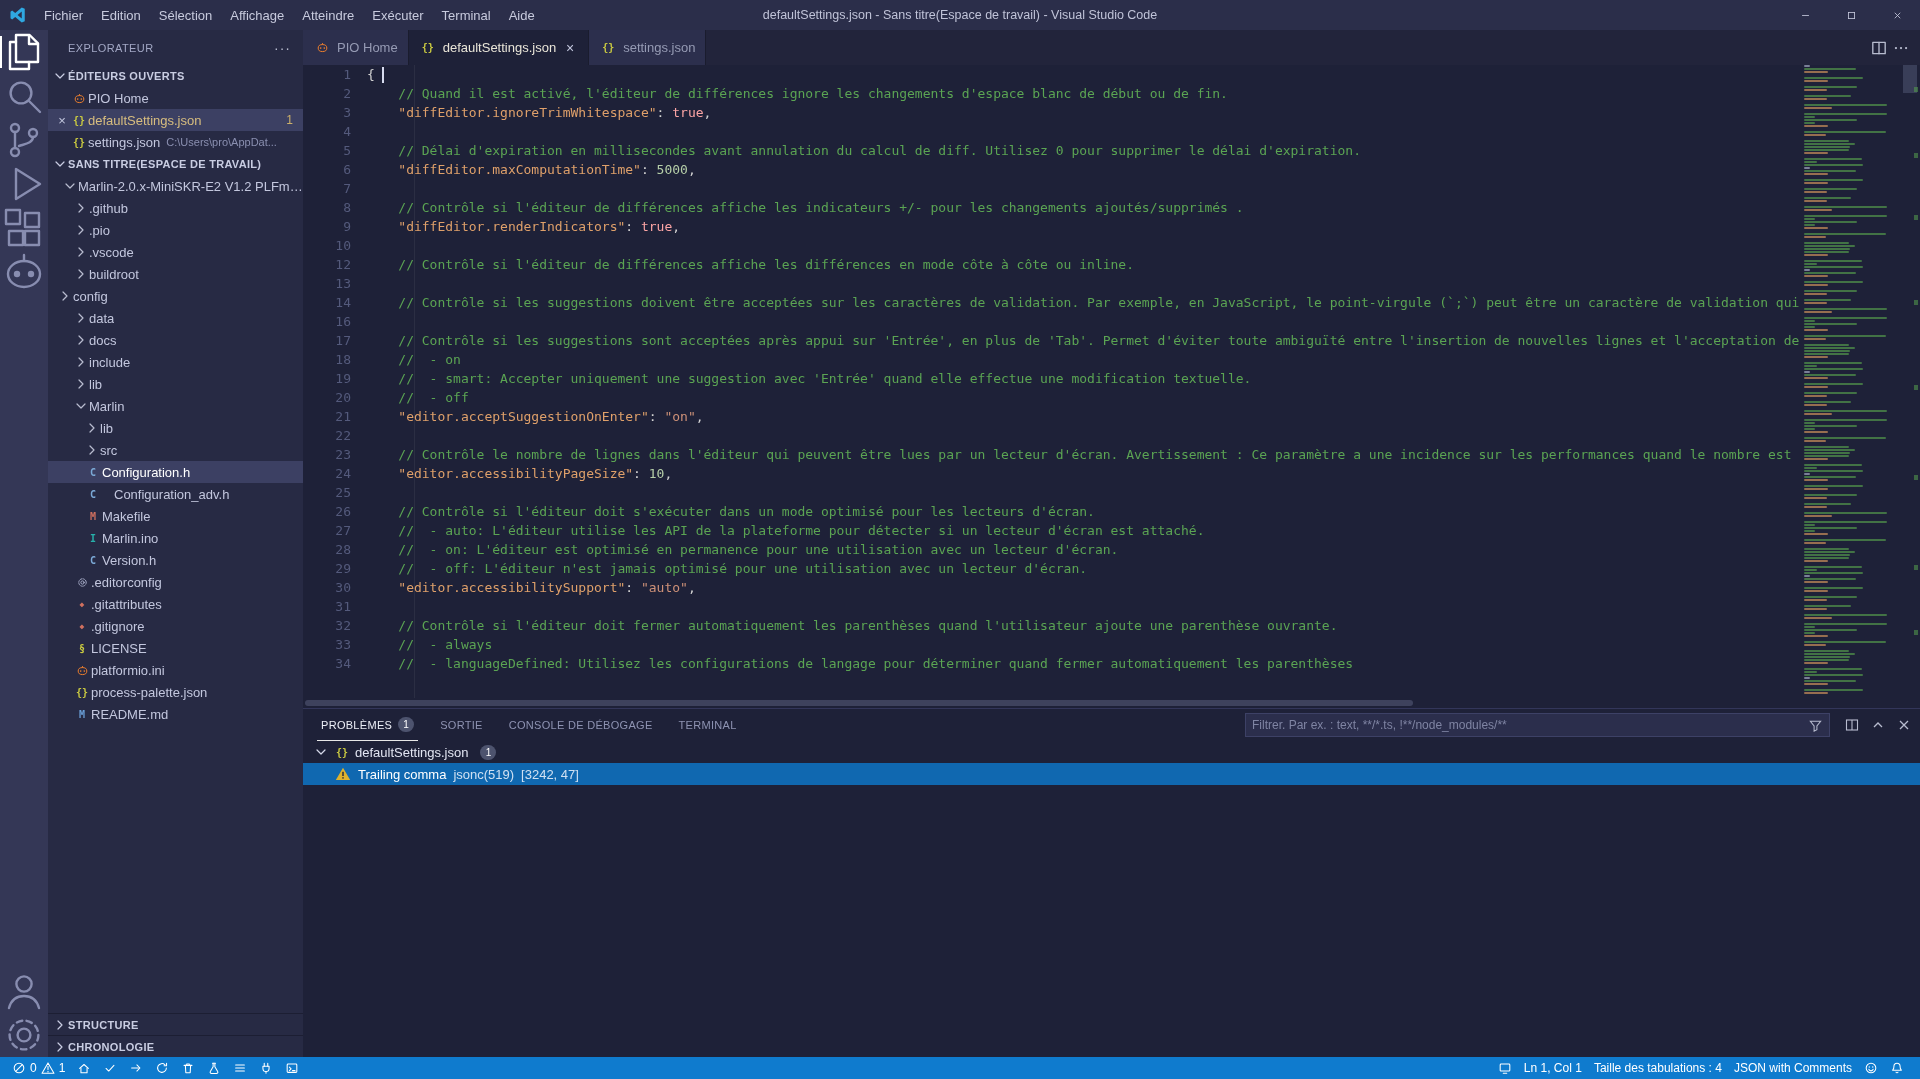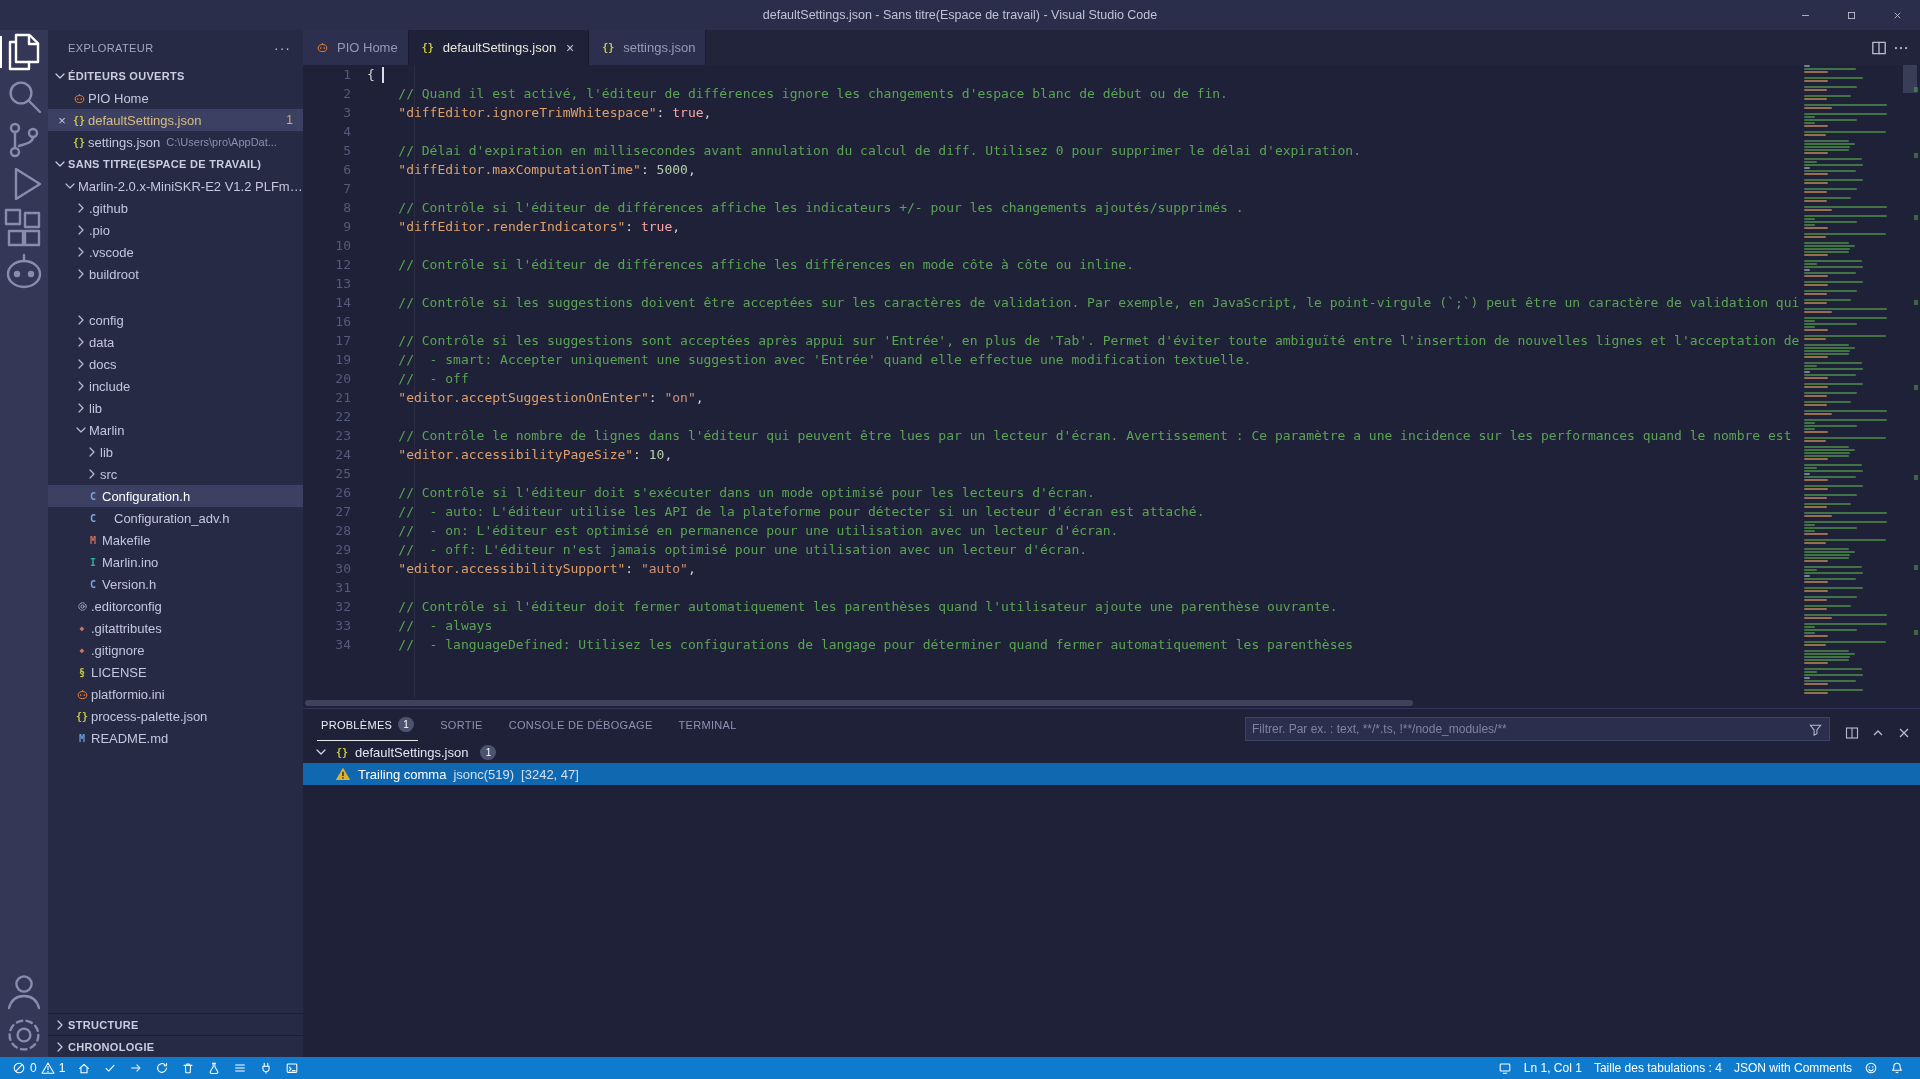--- a/index.html
+++ b/index.html
@@ -79,21 +79,21 @@
   .minimap { position:absolute; top:0; right:20px; width:100px; bottom:10px; overflow:hidden; background:#1e2138; cursor:pointer; }
   .mm-row { height:2px; margin:0 0 1px 4px; border-radius:1px; opacity:.75; }
   .vscroll { position:absolute; top:0; right:0; width:20px; bottom:10px; }
   .vthumb { position:absolute; top:0; left:3px; right:3px; height:28px; background:rgba(110,118,150,.35); cursor:pointer; }
   .ruler-mark { position:absolute; right:2px; width:4px; height:5px; background:#55a04f; opacity:.55; }
   .hscroll { position:absolute; left:0; right:120px; bottom:0; height:10px; }
   .hthumb { position:absolute; left:2px; top:2px; height:6px; width:74%; background:rgba(110,118,150,.4); border-radius:3px; cursor:pointer; }
 
   
   .panel { position:absolute; left:0; right:0; bottom:0; height:349px; background:#1e2138; border-top:1px solid #33365a; }
-  .panel-header { height:32px; display:flex; align-items:flex-end; padding:0 8px 0 14px; }
+  .panel-header { height:32px; display:flex; align-items:center; padding:0 8px 0 14px; }
   .ptab { font-size:11px; letter-spacing:.3px; color:#8e93b2; padding:0 4px; margin-right:18px; height:32px; display:flex; align-items:center; gap:6px; cursor:pointer; text-transform:uppercase; }
   .ptab.active { color:#eceef6; border-bottom:1px solid #e7e7e7; }
   .pbadge { min-width:16px; height:15px; border-radius:9px; background:#4d536e; color:#fff; font-size:10px; display:inline-flex; align-items:center; justify-content:center; padding:0 5px; }
   .pfilter { margin-left:auto; width:585px; height:24px; background:#2b2e4c; border:1px solid #3d4166; display:flex; align-items:center; padding:0 6px; }
   .pfilter input { flex:1; background:transparent; border:none; outline:none; color:#cdd1e6; font-size:12px; font-family:"Liberation Sans", sans-serif; }
   .pfilter input::placeholder { color:#7f84a3; }
   .pfilter .icn { width:15px; height:15px; color:#b8bccf; }
   .panel-actions { display:flex; align-items:center; gap:10px; margin-left:14px; color:#b8bccf; }
   .panel-actions .icn { width:16px; height:16px; cursor:pointer; }
   .prow { height:22px; display:flex; align-items:center; font-size:13px; color:#d5d8e8; cursor:pointer; }
@@ -115,20 +115,37 @@
   .st-item .icn svg { width:14px; height:14px; }
   .icn { display:inline-flex; align-items:center; justify-content:center; }
   .icn svg { width:100%; height:100%; }
 </style>
 </head>
 <body>
 
 <div class="app">
 
   <div class="titlebar">
+    <div class="tb-left">
+      <span class="vscode-logo">
+        <svg viewBox="0 0 24 24">
+            <path fill="#2fa8e1" d="M17 2l4 1.8v16.4L17 22l-8.7-7.4L4.2 18 2 16.4V7.6L4.2 6l4.1 3.4L17 2zm0 5.2l-5.6 4.8L17 16.8V7.2z"></path>
+          </svg>
+      </span>
+      <nav class="menubar" id="menubar">
+          <span class="menu-item">Fichier</span>
+          <span class="menu-item">Edition</span>
+          <span class="menu-item">Sélection</span>
+          <span class="menu-item">Affichage</span>
+          <span class="menu-item">Atteindre</span>
+          <span class="menu-item">Exécuter</span>
+          <span class="menu-item">Terminal</span>
+          <span class="menu-item">Aide</span>
+        </nav>
+    </div>
     <div class="tb-title">defaultSettings.json - Sans titre(Espace de travail) - Visual Studio Code</div>
     <div class="tb-controls">
       <span class="tb-btn">
           <svg viewBox="0 0 16 16" stroke="currentColor" fill="none" stroke-width="1.2">
             <path d="M3 8h10"></path>
           </svg>
         </span>
       <span class="tb-btn">
           <svg viewBox="0 0 16 16" stroke="currentColor" fill="none" stroke-width="1.2">
             <rect x="3.5" y="3.5" width="9" height="9"></rect>
@@ -291,21 +308,21 @@
               <path d="M6 4l4 4-4 4"></path>
             </svg></span>
           <span style="overflow: hidden; text-overflow: ellipsis;">.vscode</span>
         </div>
         <div class="row" style="padding-left: 25px;">
           <span class="t-chev"><svg viewBox="0 0 16 16" fill="none" stroke="currentColor" stroke-width="1.2" stroke-linecap="round" stroke-linejoin="round">
               <path d="M6 4l4 4-4 4"></path>
             </svg></span>
           <span style="overflow: hidden; text-overflow: ellipsis;">buildroot</span>
         </div>
-        <div class="row" style="padding-left: 25px; margin-top: 24px;">
+        <div class="row" style="padding-left: 9px;">
           <span class="t-chev"><svg viewBox="0 0 16 16" fill="none" stroke="currentColor" stroke-width="1.2" stroke-linecap="round" stroke-linejoin="round">
               <path d="M6 4l4 4-4 4"></path>
             </svg></span>
           <span style="overflow: hidden; text-overflow: ellipsis;">config</span>
         </div>
         <div class="row" style="padding-left: 25px;">
           <span class="t-chev"><svg viewBox="0 0 16 16" fill="none" stroke="currentColor" stroke-width="1.2" stroke-linecap="round" stroke-linejoin="round">
               <path d="M6 4l4 4-4 4"></path>
             </svg></span>
           <span style="overflow: hidden; text-overflow: ellipsis;">data</span>
@@ -478,20 +495,21 @@
           <div class="cl"><span class="ln">6</span><span class="ct"><span class="m-k">    "diffEditor.maxComputationTime"</span><span class="m-p">: </span><span class="m-n">5000</span><span class="m-p">,</span></span></div>
           <div class="cl"><span class="ln">7</span><span class="ct"></span></div>
           <div class="cl"><span class="ln">8</span><span class="ct"><span class="m-c">    // Contrôle si l'éditeur de différences affiche les indicateurs +/- pour les changements ajoutés/supprimés .</span></span></div>
           <div class="cl"><span class="ln">9</span><span class="ct"><span class="m-k">    "diffEditor.renderIndicators"</span><span class="m-p">: </span><span class="m-b">true</span><span class="m-p">,</span></span></div>
           <div class="cl"><span class="ln">10</span><span class="ct"></span></div>
           <div class="cl"><span class="ln">12</span><span class="ct"><span class="m-c">    // Contrôle si l'éditeur de différences affiche les différences en mode côte à côte ou inline.</span></span></div>
           <div class="cl"><span class="ln">13</span><span class="ct"></span></div>
           <div class="cl"><span class="ln">14</span><span class="ct"><span class="m-c">    // Contrôle si les suggestions doivent être acceptées sur les caractères de validation. Par exemple, en JavaScript, le point-virgule (`;`) peut être un caractère de validation qui</span></span></div>
           <div class="cl"><span class="ln">16</span><span class="ct"></span></div>
           <div class="cl"><span class="ln">17</span><span class="ct"><span class="m-c">    // Contrôle si les suggestions sont acceptées après appui sur 'Entrée', en plus de 'Tab'. Permet d'éviter toute ambiguïté entre l'insertion de nouvelles lignes et l'acceptation de</span></span></div>
+          <div class="cl"><span class="ln">18</span><span class="ct"><span class="m-c">    //  - on</span></span></div>
           <div class="cl"><span class="ln">19</span><span class="ct"><span class="m-c">    //  - smart: Accepter uniquement une suggestion avec 'Entrée' quand elle effectue une modification textuelle.</span></span></div>
           <div class="cl"><span class="ln">20</span><span class="ct"><span class="m-c">    //  - off</span></span></div>
           <div class="cl"><span class="ln">21</span><span class="ct"><span class="m-k">    "editor.acceptSuggestionOnEnter"</span><span class="m-p">: </span><span class="m-s">"on"</span><span class="m-p">,</span></span></div>
           <div class="cl"><span class="ln">22</span><span class="ct"></span></div>
           <div class="cl"><span class="ln">23</span><span class="ct"><span class="m-c">    // Contrôle le nombre de lignes dans l'éditeur qui peuvent être lues par un lecteur d'écran. Avertissement : Ce paramètre a une incidence sur les performances quand le nombre est</span></span></div>
           <div class="cl"><span class="ln">24</span><span class="ct"><span class="m-k">    "editor.accessibilityPageSize"</span><span class="m-p">: </span><span class="m-n">10</span><span class="m-p">,</span></span></div>
           <div class="cl"><span class="ln">25</span><span class="ct"></span></div>
           <div class="cl"><span class="ln">26</span><span class="ct"><span class="m-c">    // Contrôle si l'éditeur doit s'exécuter dans un mode optimisé pour les lecteurs d'écran.</span></span></div>
           <div class="cl"><span class="ln">27</span><span class="ct"><span class="m-c">    //  - auto: L'éditeur utilise les API de la plateforme pour détecter si un lecteur d'écran est attaché.</span></span></div>
           <div class="cl"><span class="ln">28</span><span class="ct"><span class="m-c">    //  - on: L'éditeur est optimisé en permanence pour une utilisation avec un lecteur d'écran.</span></span></div>

